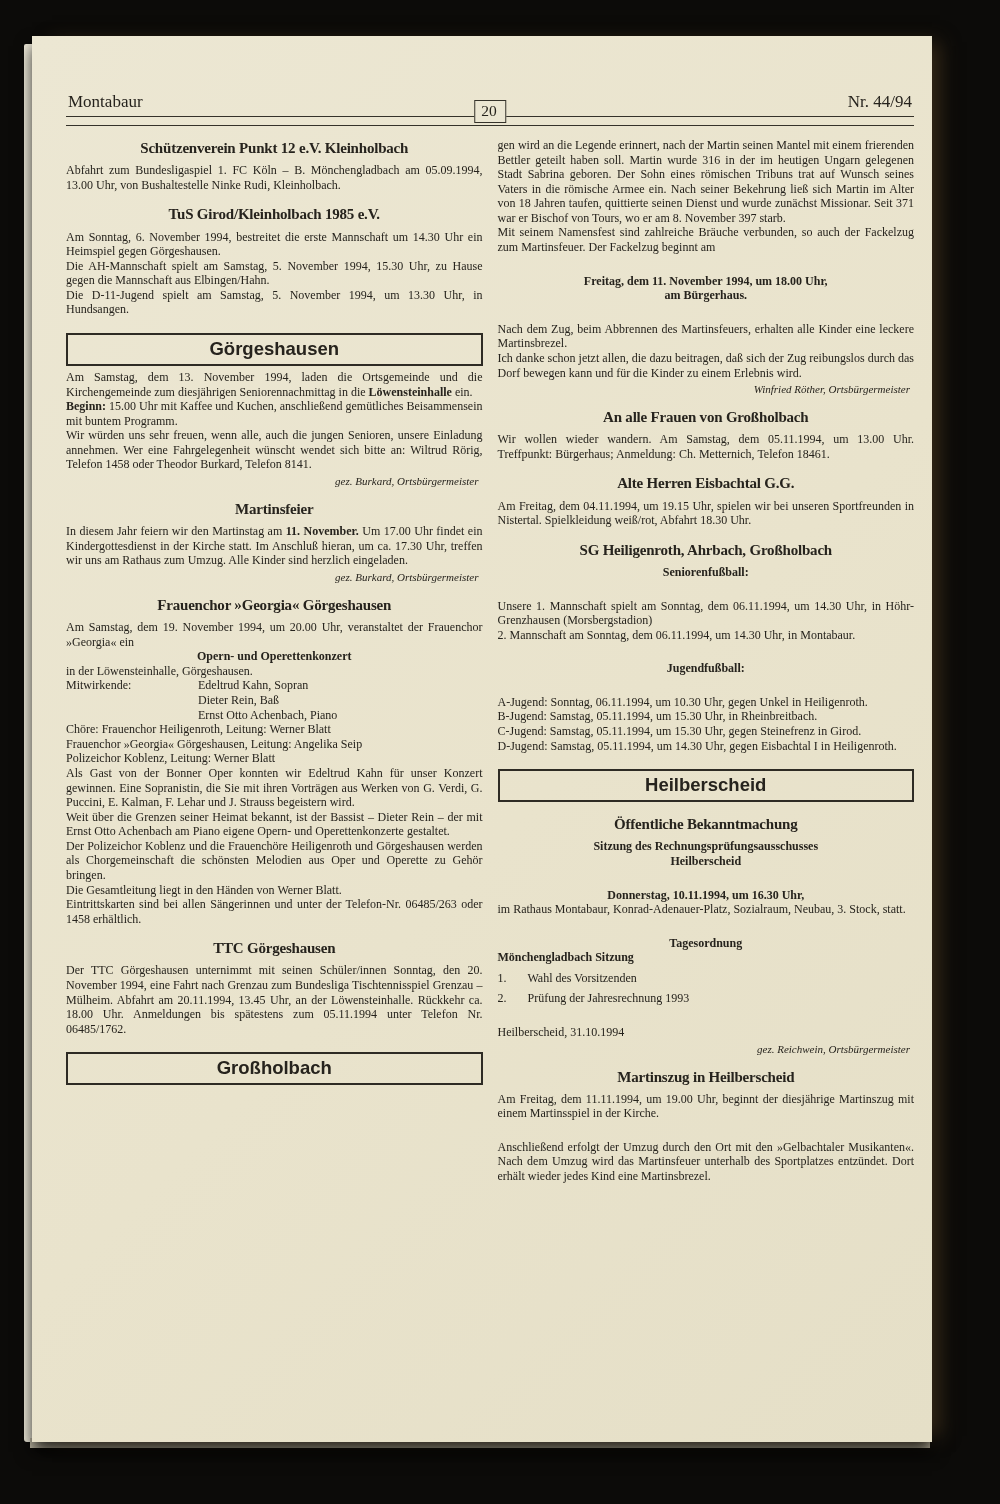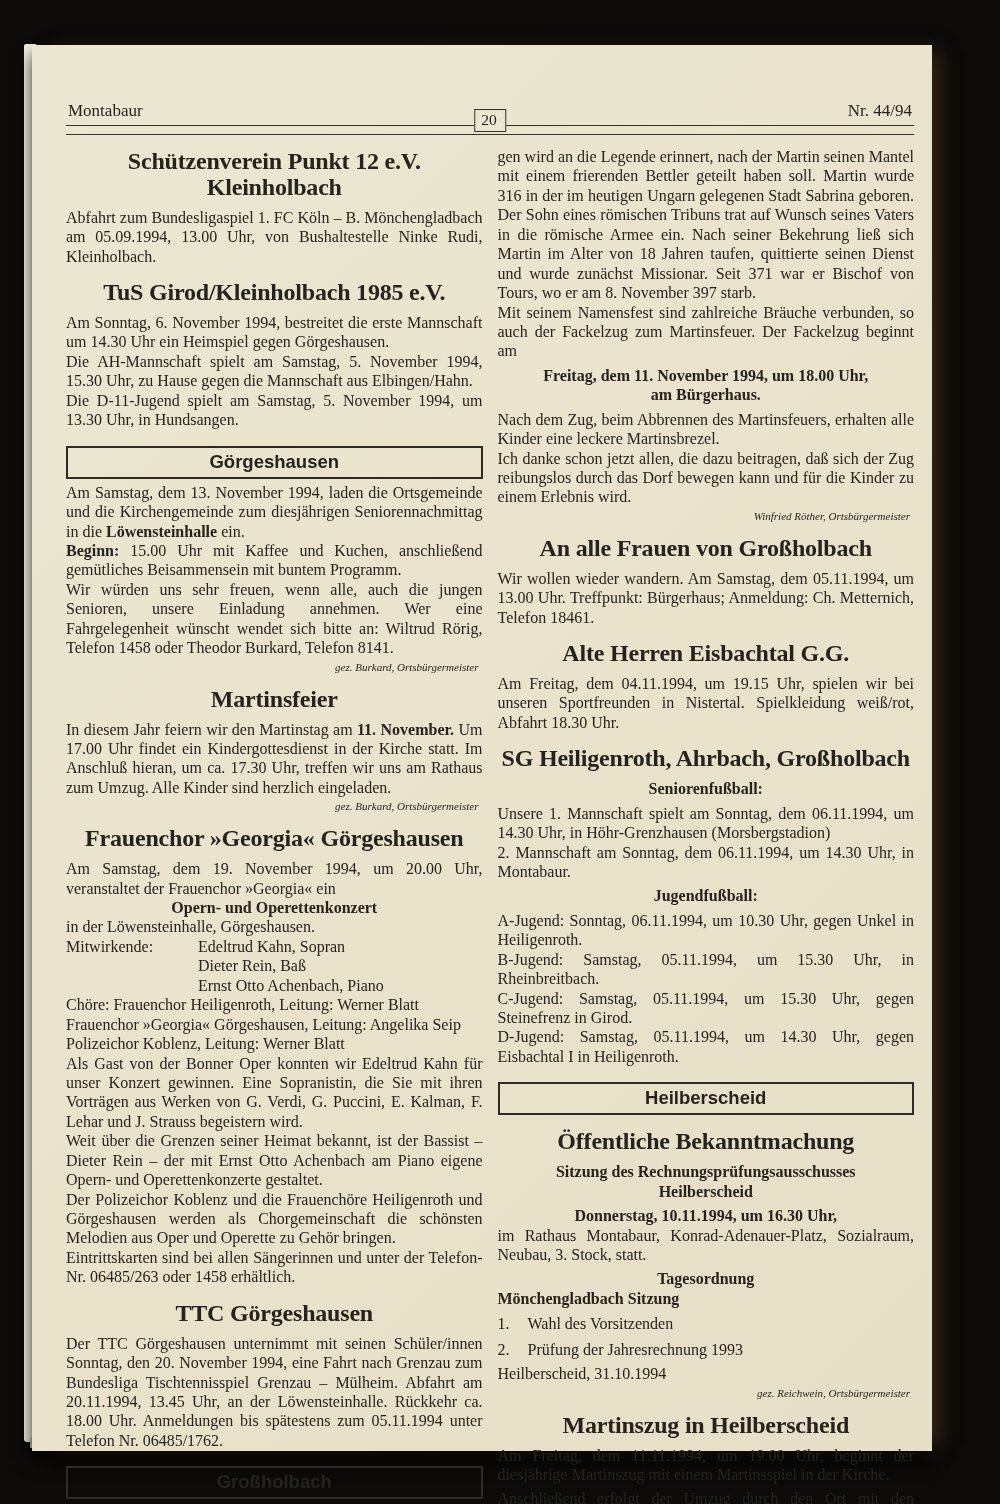--- a/index.html
+++ b/index.html
@@ -5,44 +5,44 @@
   * { margin:0; padding:0; box-sizing:border-box; }
   html,body { width:1000px; height:1504px; background:#0c0b09; overflow:hidden; }
   body { font-family:"Liberation Serif", serif; color:#26231d; position:relative; }
 
   .scan-bg { position:absolute; inset:0; background:#0c0b09; }
   .page-edge-left { position:absolute; left:24px; top:44px; width:12px; height:1398px;
     background:#f2eedd; border-radius:2px 0 0 3px; }
   .page-edge-bottom { position:absolute; left:30px; top:1438px; width:900px; height:10px;
     background:#cfc8b2; }
   .paper {
-    position:absolute; left:32px; top:45px; width:900px; height:1406px;
+    position:absolute; left:32px; top:36px; width:900px; height:1406px;
     background:linear-gradient(135deg,#ece7d3 0%, #e9e3cc 55%, #e5dfc7 100%);
     padding:56px 18px 0 34px;
     box-shadow: 14px 0 18px -6px rgba(58,44,26,0.9), 0 10px 16px rgba(0,0,0,0.8);
   }
 
   .header-row { display:flex; justify-content:space-between; align-items:flex-end;
     font-size:17px; padding:0 2px 4px 2px; }
   .rules { position:relative; height:12px; }
   .rule { position:absolute; left:0; right:0; height:0; border-top:1.6px solid #35322a; }
   .rule.r1 { top:0; } .rule.r2 { top:9px; }
   .pagenum-box { position:absolute; left:50%; top:-16px; transform:translateX(-50%);
     background:#ebe6d2; border:1.6px solid #35322a; padding:0 8px 1px 6px;
     font-size:15.5px; line-height:20px; z-index:2; }
 
   .cols { display:flex; gap:15px; margin-top:10px; }
   .col { flex:1; min-width:0; }
 
-  .article-title { text-align:center; font-weight:bold; font-size:24px;
+  .article-title { text-align:center; font-weight:bold; font-size:15px;
     letter-spacing:-0.2px; margin:14px 0 7px; line-height:1.08; }
   .first .article-title { margin-top:2px; }
-  .body-text { font-size:16px; line-height:1.215; text-align:justify; }
+  .body-text { font-size:12px; line-height:1.215; text-align:justify; }
   .body-text p { margin:0; }
-  .body-text p.gap { margin-top:5px; }
+  .body-text p.gap { margin-top:19px; }
   .center-bold { text-align:center; font-weight:bold; }
   .signature { text-align:right; font-style:italic; font-size:11px; margin:3px 4px 0 0; }
 
   .section-box { border:2px solid #2e2b24; margin:16px 0 4px;
     font-family:"Liberation Sans", sans-serif; font-weight:bold; font-size:18.5px;
     text-align:center; padding:3px 8px 4px; }
 
   .cast-row { display:flex; }
   .cast-label { width:132px; flex:none; }
   .cast-list div { white-space:nowrap; }
@@ -123,20 +123,21 @@
               <div>Dieter Rein, Baß</div>
               <div>Ernst Otto Achenbach, Piano</div>
             </div>
           </div>
           <p>Chöre: Frauenchor Heiligenroth, Leitung: Werner Blatt</p>
           <p>Frauenchor »Georgia« Görgeshausen, Leitung: Angelika Seip</p>
           <p>Polizeichor Koblenz, Leitung: Werner Blatt</p>
           <p>Als Gast von der Bonner Oper konnten wir Edeltrud Kahn für unser Konzert gewinnen. Eine Sopranistin, die Sie mit ihren Vorträgen aus Werken von G. Verdi, G. Puccini, E. Kalman, F. Lehar und J. Strauss begeistern wird.</p>
           <p>Weit über die Grenzen seiner Heimat bekannt, ist der Bassist – Dieter Rein – der mit Ernst Otto Achenbach am Piano eigene Opern- und Operettenkonzerte gestaltet.</p>
           <p>Der Polizeichor Koblenz und die Frauenchöre Heiligenroth und Görgeshausen werden als Chorgemeinschaft die schönsten Melodien aus Oper und Operette zu Gehör bringen.</p>
+          <p>Die Gesamtleitung liegt in den Händen von Werner Blatt.</p>
           <p>Eintrittskarten sind bei allen Sängerinnen und unter der Telefon-Nr. 06485/263 oder 1458 erhältlich.</p>
         </div>
       </section>
 
       <section>
         <h2 class="article-title">TTC Görgeshausen</h2>
         <div class="body-text">
           <p>Der TTC Görgeshausen unternimmt mit seinen Schüler/innen Sonntag, den 20. November 1994, eine Fahrt nach Grenzau zum Bundesliga Tischtennisspiel Grenzau – Mülheim. Abfahrt am 20.11.1994, 13.45 Uhr, an der Löwensteinhalle. Rückkehr ca. 18.00 Uhr. Anmeldungen bis spätestens zum 05.11.1994 unter Telefon Nr. 06485/1762.</p>
         </div>
       </section>

